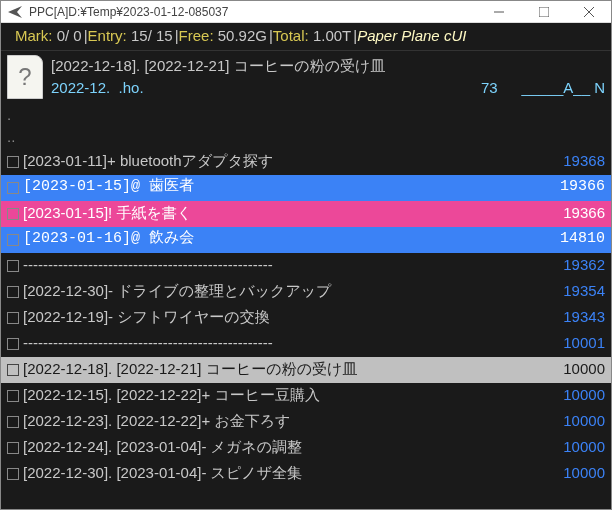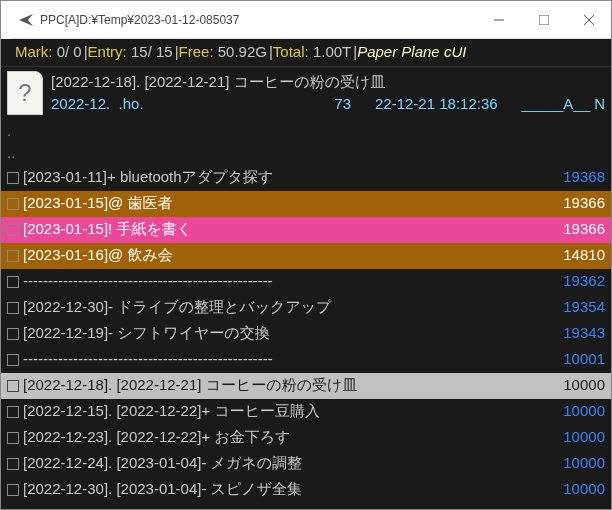--- a/index.html
+++ b/index.html
@@ -16,29 +16,28 @@
     }
     .window {
       width: 100%;
       height: 100%;
       background: #ffffff;
       border: 1px solid #888;
       display: flex;
       flex-direction: column;
     }
     .titlebar {
-      height: 38px;
+      height: 22px;
       background: #ffffff;
       display: flex;
       align-items: center;
       padding-left: 6px;
       border-bottom: 1px solid #ddd;
       font-size: 12px;
       color: #444;
-      margin-left: 11px;
     }
     .titlebar-icon {
       width: 16px;
       height: 16px;
       margin-right: 6px;
     }
     .titlebar-title {
       flex: 1;
     }
     .win-controls {
@@ -138,22 +137,23 @@
       flex: 1;
       white-space: nowrap;
       overflow: hidden;
     }
     .row-size {
       color: #3b82f6;
       text-align: right;
       min-width: 60px;
     }
     .row.red {
-      background: #a16207;
+      background: #3b82f6;
       color: #fff;
+      font-family: Liberation Mono, monospace;
     }
     .row.red .row-size {
       color: #fff;
     }
     .row.blue {
       background: #ec4899;
       color: #fff;
     }
     .row.blue .row-size {
       color: #fff;
@@ -212,21 +212,20 @@
       <span class="pale">Paper Plane cUI</span>
     </div>
 
     <div class="header-row">
       <div class="file-icon">?</div>
       <div class="header-info">
         <div class="header-line1">[2022-12-18]. [2022-12-21] コーヒーの粉の受け皿</div>
         <div class="header-line2">
           <span>2022-12.  .ho.</span>
           <span style="flex:1;text-align:right">73</span>
-          <span>22-12-21 18:12:36</span>
           <span>_____A__ N</span>
         </div>
       </div>
     </div>
 
     <div class="dir-rows">
       <div>.</div>
       <div>..</div>
     </div>
 

